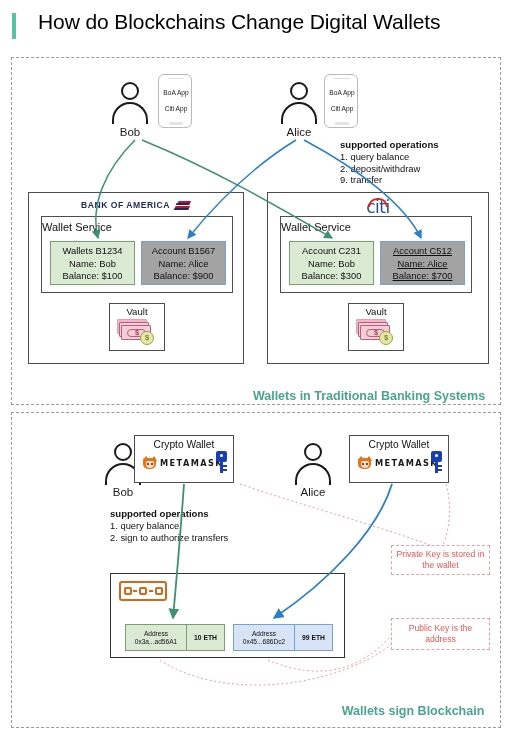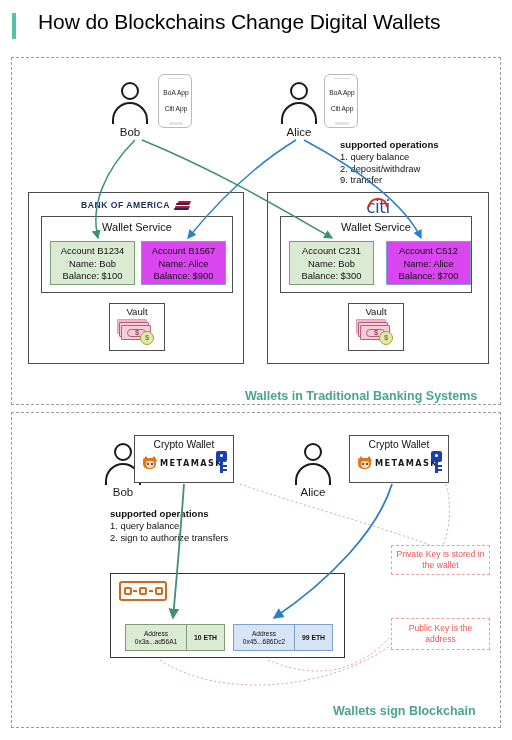--- a/index.html
+++ b/index.html
@@ -32,21 +32,21 @@
     position:absolute;
     border:1.5px dashed #9a9a9a;
     background:#ffffff;
   }
   #section-traditional { left:11px; top:57px; width:490px; height:348px; }
   #section-blockchain  { left:11px; top:412px; width:490px; height:316px; }
 
   .section-label {
     position:absolute;
     font-size:12.5px; font-weight:bold; color:#4aa58c;
-    white-space:nowrap; text-align:left;
+    white-space:nowrap; text-align:center;
   }
   #label-traditional { left:245px; top:389px; width:248px; }
   #label-blockchain  { left:333px; top:704px; width:160px; }
 
   
   .person { position:absolute; width:40px; height:42px; }
   .person .head {
     position:absolute; left:11px; top:0; width:18px; height:18px;
     border:2.2px solid #1a1a1a; border-radius:50%;
     background:#ffffff;
@@ -131,28 +131,28 @@
     border:2px solid #d52b1e; border-bottom:none;
     border-radius:12px 12px 0 0;
   }
 
   
   .wallet-service {
     position:absolute; border:1.3px solid #4d4d4d; background:#ffffff;
   }
   .ws-title {
     position:absolute; top:4px; left:0; width:100%;
-    text-align:center; font-size:11px; color:#111111;
+    text-align:left; font-size:11px; color:#111111;
   }
   .account-box {
     position:absolute; top:24px; height:44px;
     border:1.2px solid #7d9e73; background:#dbead3;
     text-align:center; padding-top:3px;
   }
-  .account-box.blue { border-color:#7ba0c9; background:#d946ef; }
+  .account-box.blue { border-color:#7ba0c9; background:#a3a3a3; }
   .account-line { font-size:9.4px; line-height:12.6px; color:#111111; white-space:nowrap; }
 
   
   .vault-box {
     position:absolute; width:56px; height:48px;
     border:1.3px solid #4d4d4d; background:#ffffff;
   }
   .vault-title {
     position:absolute; top:2px; left:0; width:100%;
     text-align:center; font-size:9.6px; color:#111111;
@@ -350,21 +350,21 @@
         <i></i>
         <i></i>
         <i></i>
         <i></i>
       </span>
   </div>
 
   <div class="wallet-service" style="left:12px; top:23px; width:192px; height:77px;">
     <div class="ws-title">Wallet Service</div>
     <div class="account-box" style="left:8px; width:85px;">
-      <div class="account-line">Account B1234</div>
+      <div class="account-line">Wallets B1234</div>
       <div class="account-line">Name: Bob</div>
       <div class="account-line">Balance: $100</div>
     </div>
     <div class="account-box blue" style="left:99px; width:85px;">
       <div class="account-line">Account B1567</div>
       <div class="account-line">Name: Alice</div>
       <div class="account-line">Balance: $900</div>
     </div>
   </div>
 
@@ -388,21 +388,21 @@
     <span class="citi-text">citi</span>
   </div>
 
   <div class="wallet-service" style="left:12px; top:23px; width:192px; height:77px;">
     <div class="ws-title">Wallet Service</div>
     <div class="account-box" style="left:8px; width:85px;">
       <div class="account-line">Account C231</div>
       <div class="account-line">Name: Bob</div>
       <div class="account-line">Balance: $300</div>
     </div>
-    <div class="account-box blue" style="left:105px; width:85px;">
+    <div class="account-box blue" style="left:99px; width:85px;text-decoration:underline;">
       <div class="account-line">Account C512</div>
       <div class="account-line">Name: Alice</div>
       <div class="account-line">Balance: $700</div>
     </div>
   </div>
 
   <div class="vault-box" style="left:80px; top:110px;">
     <div class="vault-title">Vault</div>
     <div class="vault-art">
       <div class="bill b1"></div>

